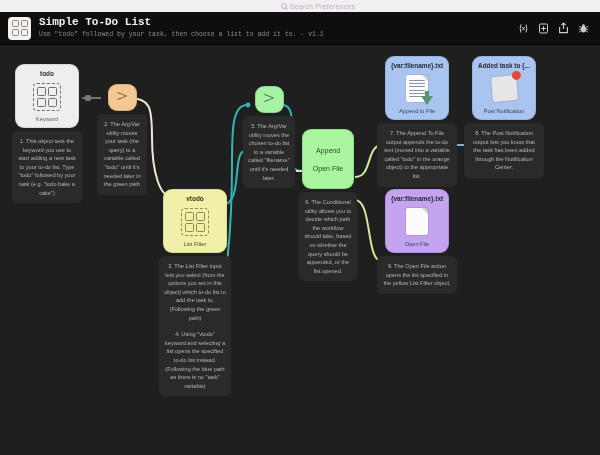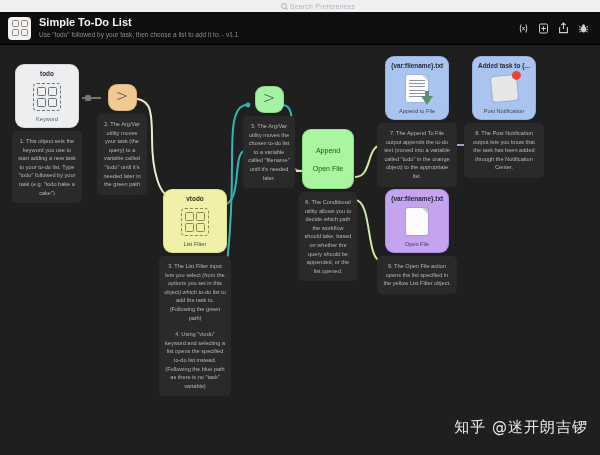--- a/index.html
+++ b/index.html
@@ -33,21 +33,21 @@
   .prefbar .mag::after {
     content: ""; position: absolute; right: -2px; bottom: -1px;
     width: 3px; height: 1px; background: #b9b2bb; transform: rotate(45deg);
   }
 
   
   .header {
     position: absolute; left: 0; top: 12px; width: 600px; height: 33px;
     background: #0e0e0e;
     border-bottom: 1px solid #000;
-    display: flex; align-items: center; padding: 0 8px;
+    display: flex; align-items: center; padding: 0 8px; font-family: Liberation Mono, monospace;
   }
   .app-icon {
     width: 23px; height: 23px; border-radius: 4px;
     background: #f4f1ee;
     display: grid; grid-template-columns: 1fr 1fr; grid-template-rows: 1fr 1fr;
     gap: 2px; padding: 3.5px; flex: 0 0 auto;
   }
   .app-icon i {
     display: block; border: 1px solid #8b8680; border-radius: 1.5px;
   }
@@ -399,15 +399,14 @@
       <div class="card n-file n-purple" style="margin:0 9px;">
         <div class="cap-top">{var:filename}.txt</div>
         <div class="doc-glyph"></div>
         <div class="cap-bot">Open File</div>
       </div>
       <div class="note" style="margin-top:4px; width:80px;">
         <div class="para">9. The Open File action opens the list specified in the yellow List Filter object.</div>
       </div>
     </div>
 
-    <div class="watermark">知乎 @迷开朗吉锣</div>
   </div>
 </div>
 
 </body></html>

